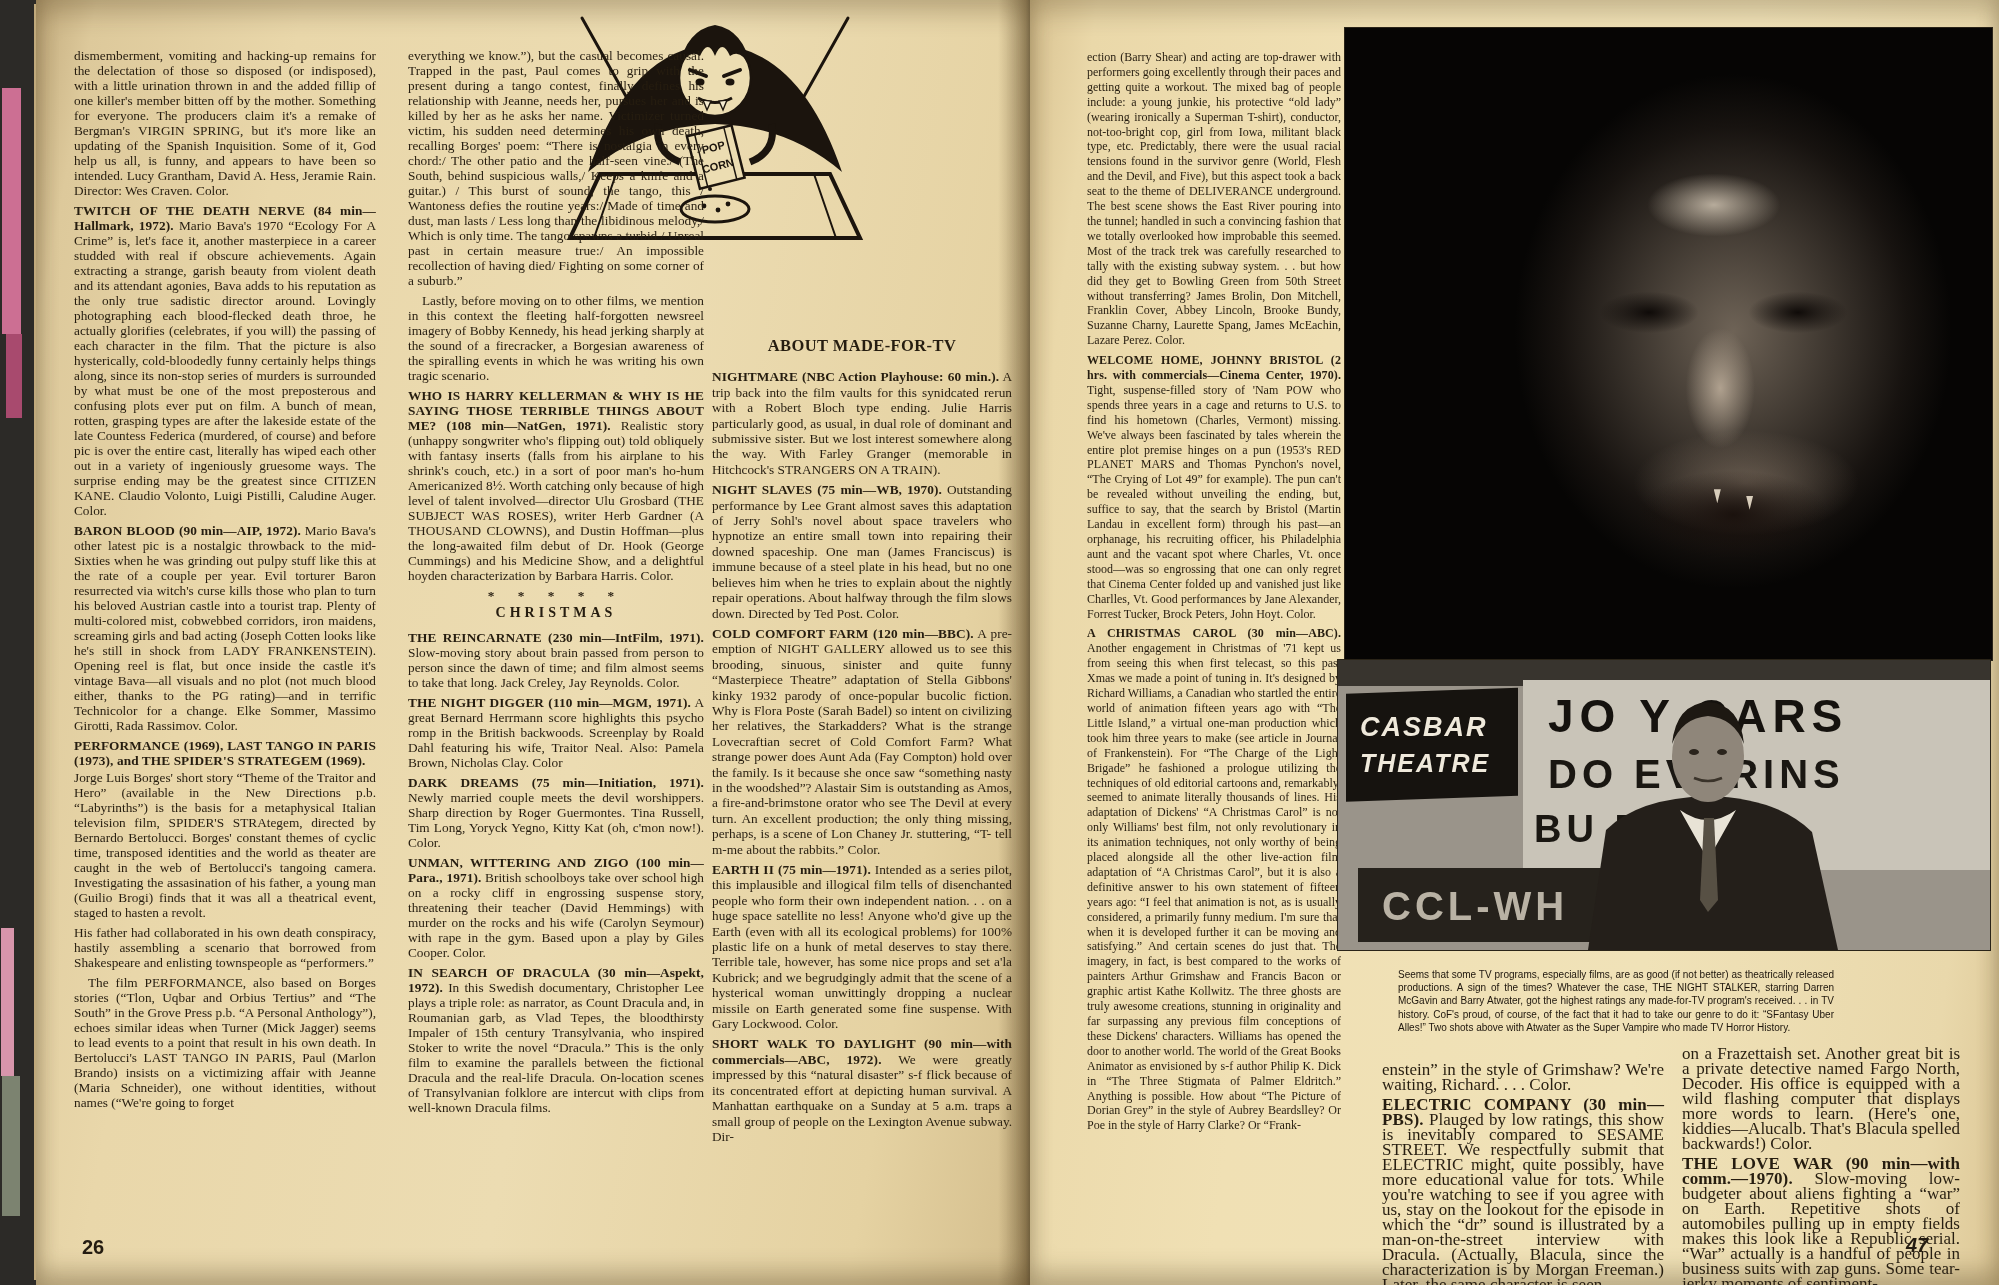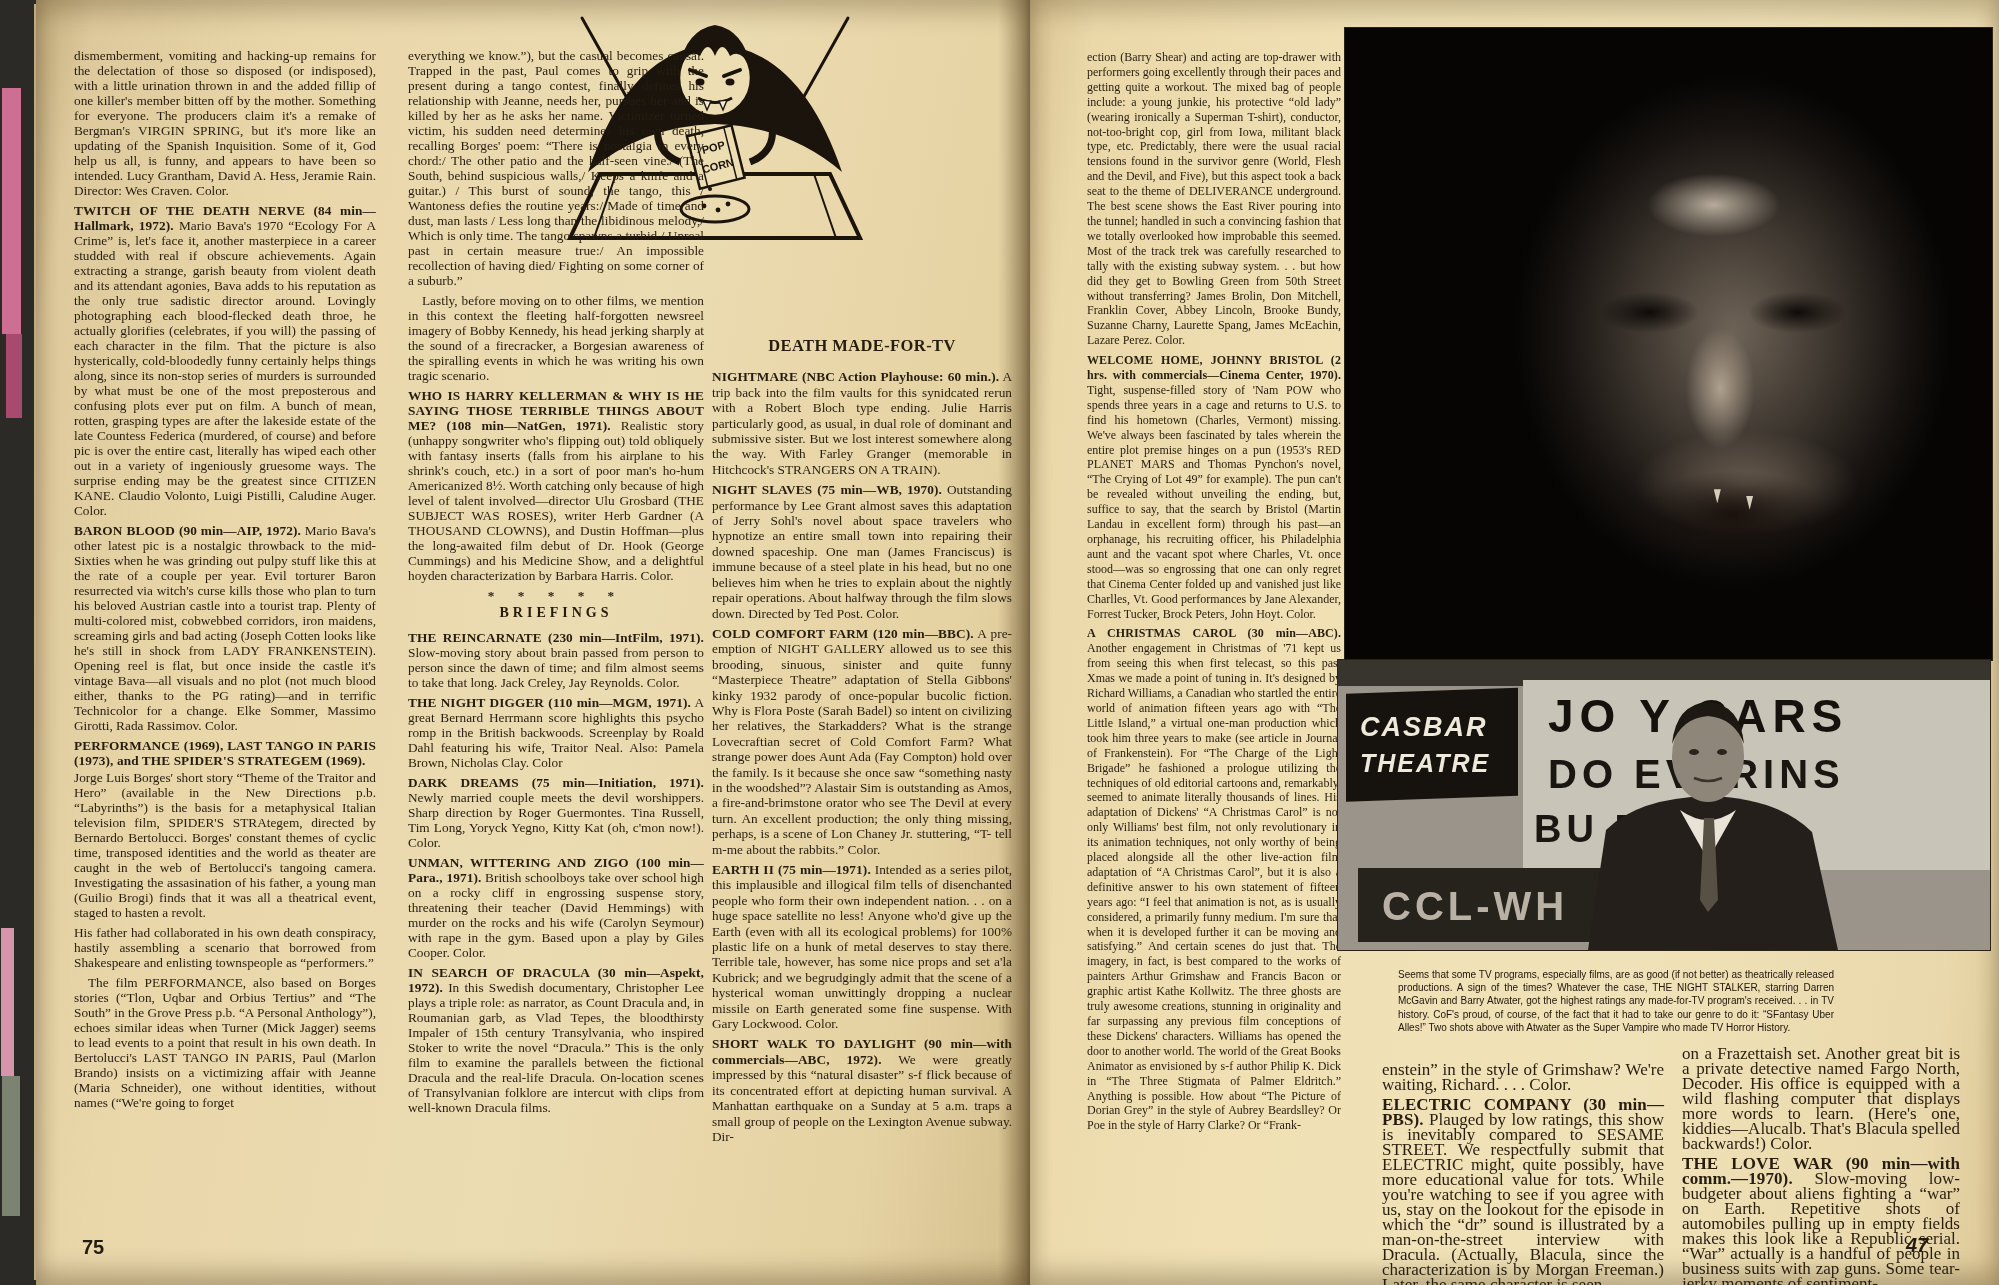--- a/index.html
+++ b/index.html
@@ -109,38 +109,38 @@
       <p class="para"><span>Jorge Luis Borges' short story “Theme of the Traitor and Hero” (available in the New Directions p.b. “Labyrinths”) is the basis for a metaphysical Italian television film, SPIDER'S STRAtegem, directed by Bernardo Bertolucci. Borges' constant themes of cyclic time, transposed identities and the world as theater are caught in the web of Bertolucci's tangoing camera. Investigating the assasination of his father, a young man (Guilio Brogi) finds that it was all a theatrical event, staged to hasten a revolt.</span></p>
       <p class="para"><span>His father had collaborated in his own death conspiracy, hastily assembling a scenario that borrowed from Shakespeare and enlisting townspeople as “performers.”</span></p>
       <p class="para indent"><span>The film PERFORMANCE, also based on Borges stories (“Tlon, Uqbar and Orbius Tertius” and “The South” in the Grove Press p.b. “A Personal Anthology”), echoes similar ideas when Turner (Mick Jagger) seems to lead events to a point that result in his own death. In Bertolucci's LAST TANGO IN PARIS, Paul (Marlon Brando) insists on a victimizing affair with Jeanne (Maria Schneider), one without identities, without names (“We're going to forget</span></p>
     </div>
 
     <div class="col" style="left:372px;top:28px;width:296px;">
       <p class="para"><span>everything we know.”), but the casual becomes causal.  Trapped in the past, Paul comes to grip with the present during a tango contest, finally defines his relationship with Jeanne, needs her, pursues her and is killed by her as he asks her name. Victimizer turned victim, his sudden need determines his own death, recalling Borges' poem:  “There is nostalgia in every chord:/  The other patio and the half-seen vine./ (The South, behind suspicious walls,/ Keeps a knife and a guitar.) / This burst of sound, the tango, this / Wantoness defies the routine years:/ Made of time and dust, man lasts / Less long than the libidinous melody,/ Which is only time. The tango spawns a turbid / Unreal past in certain measure true:/ An impossible recollection of  having died/ Fighting on some corner of a suburb.”</span></p>
       <p class="para indent"><span>Lastly, before moving on to other films, we mention in this context the fleeting half-forgotten newsreel imagery of Bobby Kennedy, his head jerking sharply at the sound of a firecracker, a Borgesian awareness of the spiralling events in which he was writing his own tragic scenario.</span></p>
       <p class="para"><b>WHO IS HARRY KELLERMAN &amp; WHY IS HE SAYING THOSE TERRIBLE THINGS ABOUT ME? (108 min—NatGen, 1971).</b><span> Realistic story (unhappy songwriter who's flipping out) told obliquely with fantasy inserts (falls from his airplane to his shrink's couch, etc.) in a sort of poor man's ho-hum Americanized 8½.  Worth catching only because of high level of talent involved—director Ulu Grosbard (THE SUBJECT WAS ROSES), writer Herb Gardner (A THOUSAND CLOWNS), and Dustin Hoffman—plus the long-awaited film debut of Dr. Hook (George Cummings) and his Medicine Show, and a delightful hoyden characterization by Barbara Harris.  Color.</span></p>
       <div class="sep">* * * * *</div>
-      <div class="briefings">BRIEFINGS</div>
+      <div class="briefings">CHRISTMAS</div>
       <p class="para"><b>THE REINCARNATE (230 min—IntFilm, 1971).</b><span> Slow-moving story about brain passed from person to person since the dawn of time; and film almost seems to take that long.  Jack Creley, Jay Reynolds.  Color.</span></p>
       <p class="para"><b>THE NIGHT DIGGER (110 min—MGM, 1971).</b><span> A great Bernard Herrmann score highlights this psycho romp in the British backwoods.  Screenplay by Roald Dahl featuring his wife, Traitor Neal. Also:  Pamela Brown, Nicholas Clay.  Color</span></p>
       <p class="para"><b>DARK DREAMS (75 min—Initiation, 1971).</b><span> Newly married couple meets the devil worshippers.  Sharp direction by Roger Guermontes. Tina Russell, Tim Long, Yoryck Yegno, Kitty Kat (oh, c'mon now!).  Color.</span></p>
       <p class="para"><b>UNMAN, WITTERING AND ZIGO (100 min—Para., 1971).</b><span> British schoolboys take over school high on a rocky cliff in engrossing suspense story, threatening their teacher (David Hemmings) with murder on the rocks and his wife (Carolyn Seymour) with rape in the gym. Based upon a play by Giles Cooper.  Color.</span></p>
       <p class="para"><b>IN SEARCH OF DRACULA (30 min—Aspekt, 1972).</b><span> In this Swedish documentary, Christopher Lee plays a triple role: as narrator, as Count Dracula and, in Roumanian garb, as Vlad Tepes, the bloodthirsty Impaler of  15th century Transylvania, who inspired Stoker to write the novel “Dracula.”  This is the only film to examine the parallels between the fictional Dracula and the real-life Dracula. On-location scenes of Transylvanian folklore are intercut with clips from well-known Dracula films.</span></p>
     </div>
 
     <div class="col" style="left:676px;top:318px;width:300px;line-height:15.4px;">
-      <div class="col3-head">DEATH MADE-FOR-TV</div>
+      <div class="col3-head">ABOUT MADE-FOR-TV</div>
       <p class="para"><b>NIGHTMARE (NBC Action Playhouse: 60 min.).</b><span> A trip back into the film vaults for this synidcated rerun with a Robert Bloch type ending.  Julie Harris particularly good, as usual, in dual role of dominant and submissive sister. But we lost interest somewhere along the way.  With Farley Granger (memorable in Hitchcock's STRANGERS ON A TRAIN).</span></p>
       <p class="para"><b>NIGHT SLAVES (75 min—WB, 1970).</b><span> Outstanding performance by Lee Grant almost saves this adaptation of Jerry Sohl's novel about space travelers who hypnotize an entire small town into repairing their downed spaceship. One man (James Franciscus) is immune because of a steel plate in his head, but no one believes him when he tries to explain about the nightly repair operations.  About halfway through the film slows down. Directed by Ted Post.  Color.</span></p>
       <p class="para"><b>COLD COMFORT FARM (120 min—BBC).</b><span> A pre-emption of NIGHT GALLERY allowed us to see this brooding, sinuous, sinister and quite funny “Masterpiece Theatre” adaptation of Stella Gibbons' kinky 1932 parody of once-popular bucolic fiction.  Why is Flora Poste (Sarah Badel) so intent on civilizing her relatives, the Starkadders?  What is the strange Lovecraftian secret of Cold Comfort Farm?  What strange power does Aunt Ada (Fay Compton) hold over the family.  Is it because she once saw “something nasty in the woodshed”? Alastair Sim is outstanding as Amos, a fire-and-brimstone orator who see The Devil at every turn. An excellent production; the only thing missing, perhaps, is a scene of Lon Chaney Jr. stuttering, “T- tell m-me about the rabbits.”  Color.</span></p>
       <p class="para"><b>EARTH II (75 min—1971).</b><span> Intended as a series pilot, this implausible and illogical film tells of disenchanted people who form their own independent nation. . . on a huge space satellite no less! Anyone who'd give up the Earth (even with all its ecological problems) for 100% plastic life on a hunk of metal deserves to stay there.  Terrible tale, however, has some nice props and set a'la Kubrick; and we begrudgingly admit that the scene of a hysterical woman unwittingly dropping a nuclear missile on Earth generated some fine suspense.  With Gary Lockwood.  Color.</span></p>
       <p class="para"><b>SHORT WALK TO DAYLIGHT (90 min—with commercials—ABC, 1972).</b><span> We were greatly impressed by this “natural disaster” s-f flick because of its concentrated effort at depicting human survival. A Manhattan earthquake on a Sunday at 5 a.m. traps a small group of people on the Lexington Avenue subway. Dir-</span></p>
     </div>
 
-    <div class="pagenum" style="left:46px;top:1236px;">75</div>
+    <div class="pagenum" style="left:46px;top:1236px;">26</div>
   </div>
 
   <div class="gutter"></div>
 
   <div class="page page-right">
 
     <div class="col rcol1" style="left:57px;top:30px;width:254px;">
       <p class="para"><span>ection (Barry Shear) and acting are top-drawer with performers going excellently through their paces and getting quite a workout.  The mixed bag of people include:  a young junkie, his protective “old lady” (wearing ironically a Superman T-shirt), conductor, not-too-bright cop, girl from Iowa, militant black type, etc. Predictably, there were the usual racial tensions found in the survivor genre (World, Flesh and the Devil, and Five), but this aspect took a back seat to the theme of DELIVERANCE underground.  The best scene shows the East River pouring into the tunnel;  handled in such a convincing fashion that we totally overlooked how improbable this seemed.  Most of the track trek was carefully researched to tally with the existing subway system. . . but how did they get to Bowling Green from 50th Street without transferring?  James Brolin, Don Mitchell, Franklin Cover, Abbey Lincoln, Brooke Bundy, Suzanne Charny, Laurette Spang,  James McEachin, Lazare Perez.  Color.</span></p>
       <p class="para"><b>WELCOME HOME, JOHNNY BRISTOL (2 hrs. with commercials—Cinema Center, 1970).</b><span> Tight, suspense-filled story of 'Nam POW who spends three years in a cage and returns to U.S. to find his hometown (Charles, Vermont) missing.  We've always been fascinated by tales wherein the entire plot premise hinges on a pun (1953's RED PLANET MARS and Thomas Pynchon's novel, “The Crying of Lot 49” for example).  The pun can't be revealed without unveiling the ending, but, suffice to say, that the search by Bristol (Martin Landau in excellent form) through his past—an orphanage, his recruiting officer, his Philadelphia aunt and the vacant spot where Charles, Vt. once stood—was so engrossing that one can only regret that Cinema Center folded up and vanished just like Charlles, Vt.  Good performances by Jane Alexander, Forrest Tucker, Brock Peters, John Hoyt.  Color.</span></p>
       <p class="para"><b>A CHRISTMAS CAROL (30 min—ABC).</b><span> Another engagement in Christmas of '71 kept us from seeing this when first telecast, so this past Xmas we made a point of tuning in. It's designed by Richard Williams, a Canadian who startled the entire world of animation fifteen years ago with “The Little Island,” a virtual one-man production which took him three years to make (see article in Journal of Frankenstein).  For “The Charge of the Light Brigade” he fashioned a prologue utilizing the techniques of old editorial cartoons and, remarkably, seemed to animate literally thousands of lines. His adaptation of Dickens' “A Christmas Carol” is not only Williams' best film, not only revolutionary in its animation techniques, not only worthy of being placed alongside all the other live-action film adaptation of “A Christmas Carol”, but it is also a definitive answer to his own statement of fifteen years ago:  “I feel that animation is not, as is usually considered, a primarily funny medium.  I'm sure that when it is developed further it can be moving and satisfying.”  And certain scenes do just that. The imagery, in fact, is best compared to the works of painters Arthur Grimshaw and Francis Bacon or graphic artist Kathe Kollwitz. The three ghosts are truly awesome creations, stunning in originality and far surpassing any previous film conceptions of these Dickens' characters. Williams has opened the door to another world. The world of the Great Books Animator as envisioned by s-f author Philip K. Dick in “The Three Stigmata of Palmer Eldritch.” Anything is possible.  How about “The Picture of Dorian Grey” in the style of Aubrey Beardslley?  Or Poe in the style of Harry Clarke?  Or “Frank-</span></p>

